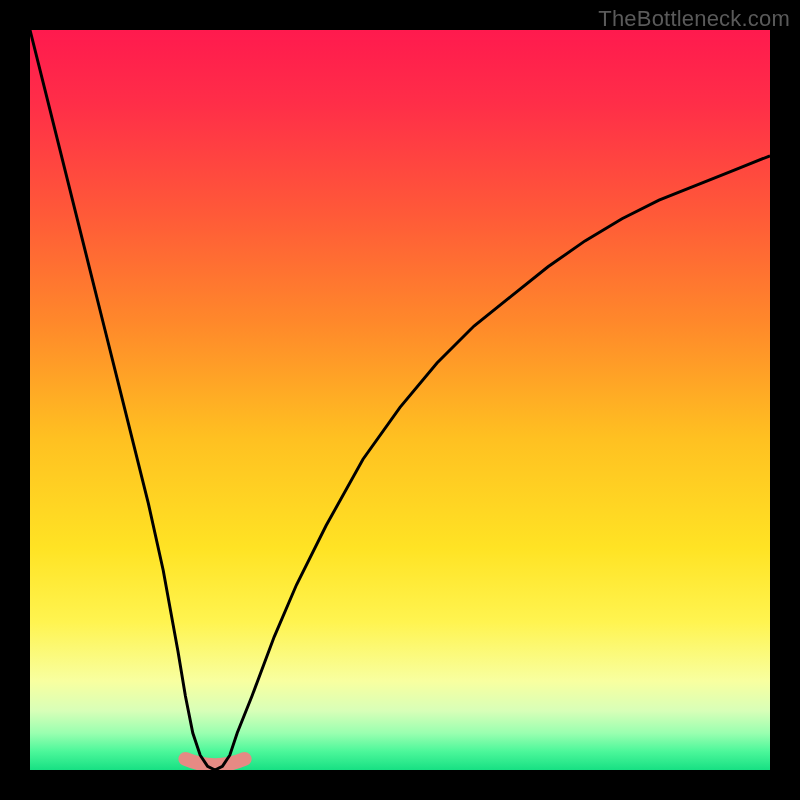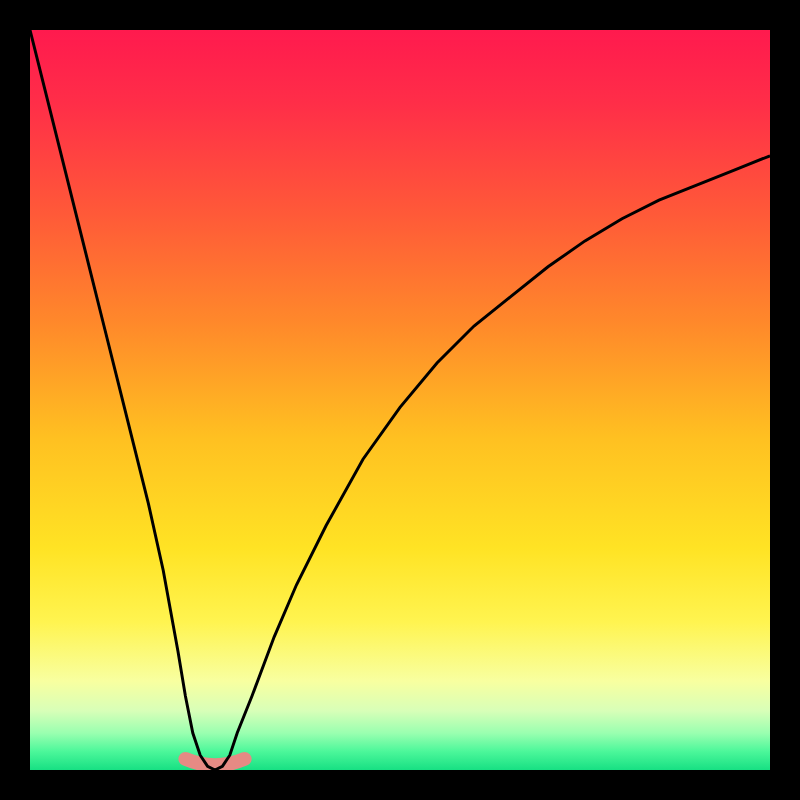--- a/index.html
+++ b/index.html
@@ -45,20 +45,21 @@
     position: absolute;
     top: 0; left: 0;
     width: 100%;
     height: 100%;
   }
 </style>
 </head>
 <body>
 
 <div class="frame">
+  <div class="watermark">TheBottleneck.com</div>
 
   <div class="plot">
     <svg class="gradient" viewBox="0 0 100 100" preserveAspectRatio="none">
       <defs>
         <linearGradient id="bg" x1="0" y1="0" x2="0" y2="1">
             <stop offset="0%" stop-color="#ff1a4e"></stop>
             <stop offset="10%" stop-color="#ff2e48"></stop>
             <stop offset="25%" stop-color="#ff5a38"></stop>
             <stop offset="40%" stop-color="#ff8a2a"></stop>
             <stop offset="55.00000000000001%" stop-color="#ffc021"></stop>

